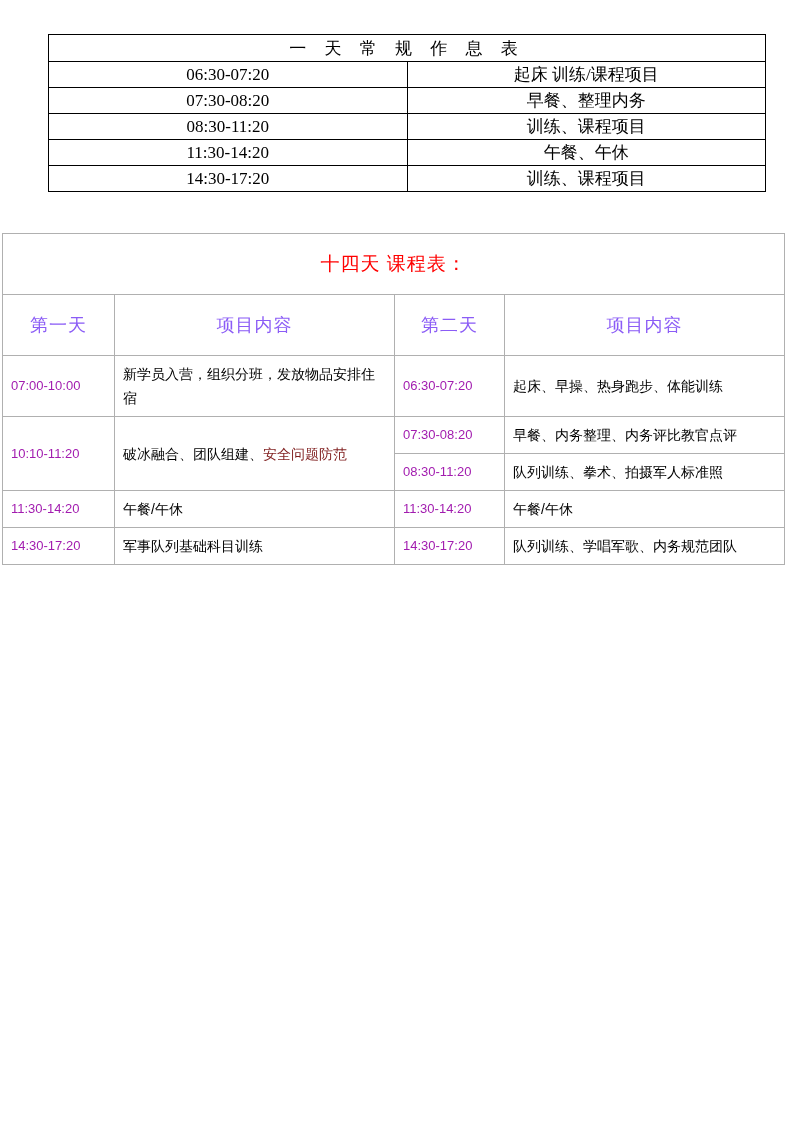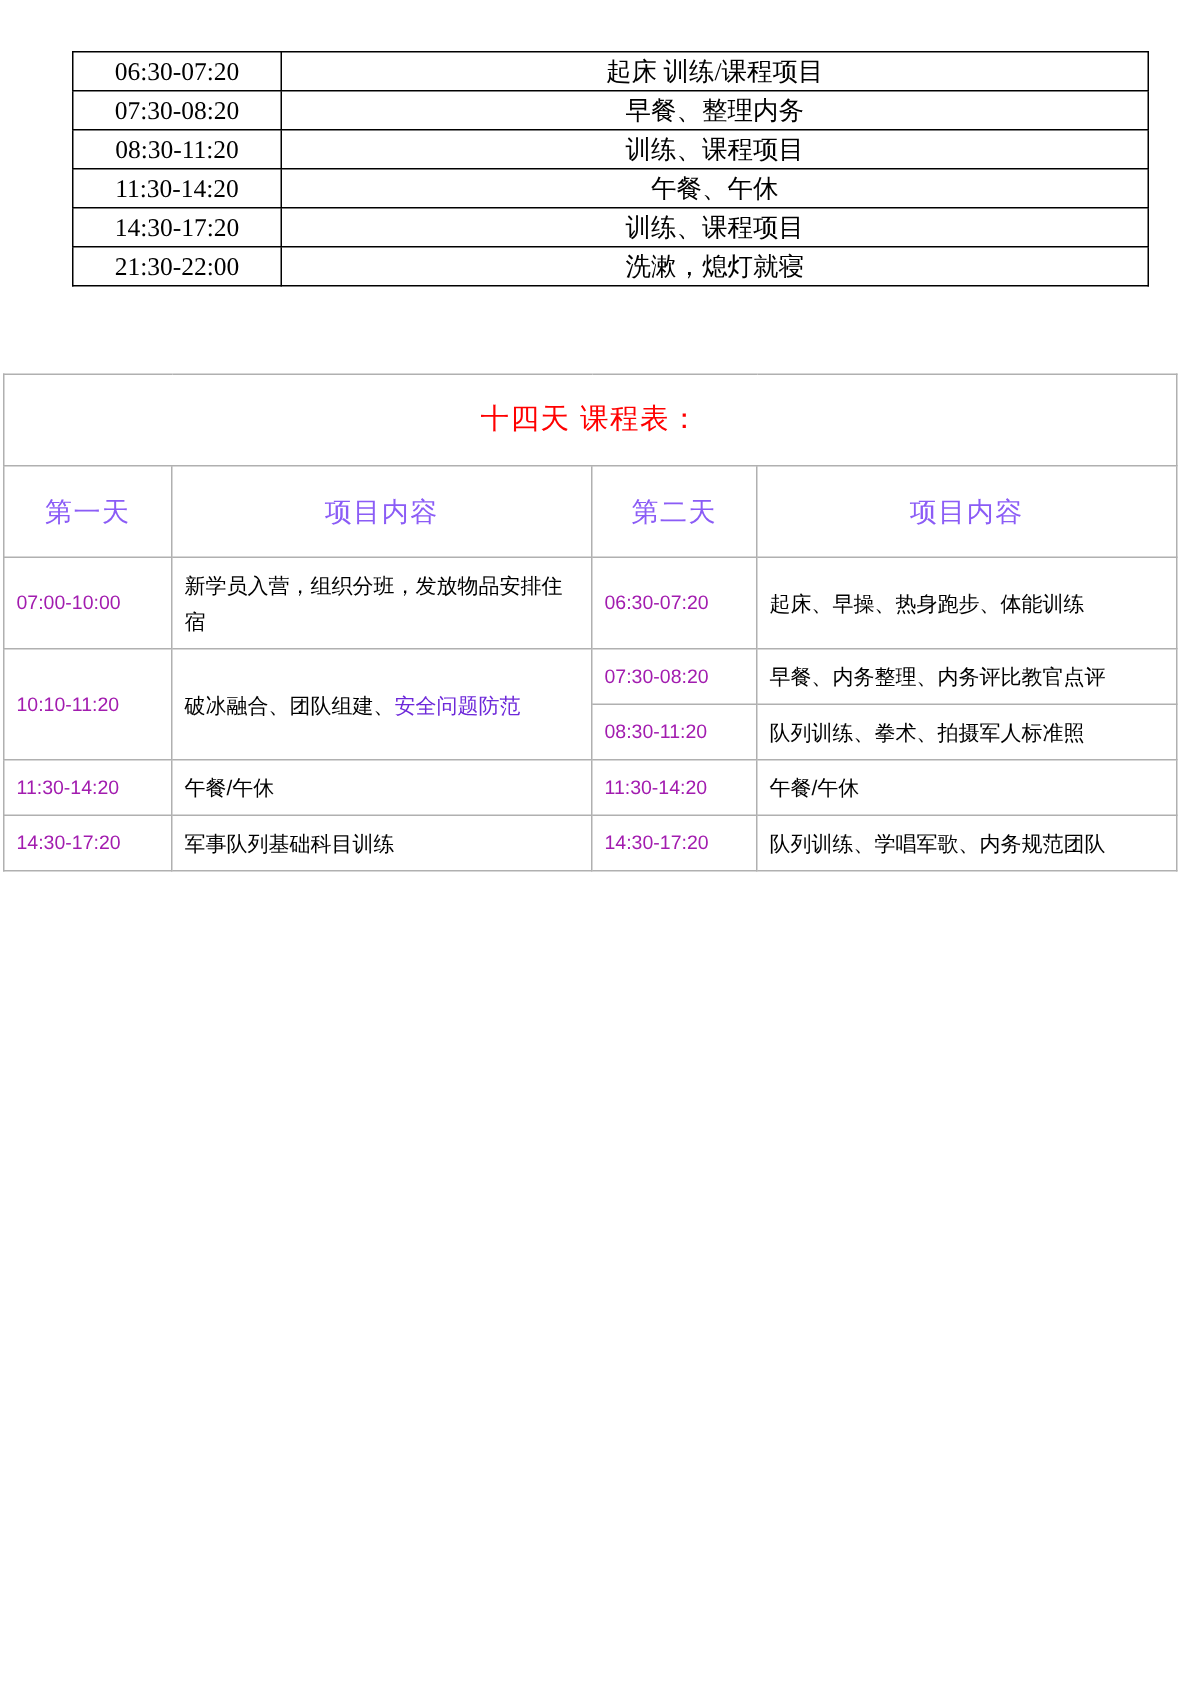--- a/index.html
+++ b/index.html
@@ -60,21 +60,21 @@
     text-align: center;
     letter-spacing: 0px;
     font-family: "Liberation Serif", "DejaVu Serif", serif;
   }
   table.routine td.act {
     text-align: center;
   }
 
   
   .sched-wrap {
-    margin-top: 58px;
+    margin-top: 41px;
     padding-left: 2px;
     padding-right: 16px;
   }
   table.sched {
     border-collapse: collapse;
     width: 782px;
     table-layout: fixed;
     font-family: "Liberation Sans", "DejaVu Sans", sans-serif;
   }
   table.sched td {
@@ -101,58 +101,57 @@
   table.sched td.t {
     text-align: left;
     font-size: 13px;
     width: 100px;
     color: #a21caf;
   }
   table.sched td.c {
     text-align: left;
     font-size: 14px;
   }
-  .hl-red { color: #6d28d9; }
+  .hl-red { color: #7f1d1d; }
   .col-time1 { width: 112px; }
   .col-cont1 { width: 280px; }
   .col-time2 { width: 110px; }
   .col-cont2 { width: 280px; }
 </style>
 </head>
 <body>
 
 <div class="page">
 
 
   <div class="routine-wrap">
     <table class="routine">
       <tbody>
+          <tr>
+        <td class="title" colspan="2">一 天 常 规 作 息 表</td>
+      </tr>
       <tr>
         <td class="time">06:30-07:20</td>
         <td class="act">起床 训练/课程项目</td>
       </tr>
       <tr>
         <td class="time">07:30-08:20</td>
         <td class="act">早餐、整理内务</td>
       </tr>
       <tr>
         <td class="time">08:30-11:20</td>
         <td class="act">训练、课程项目</td>
       </tr>
       <tr>
         <td class="time">11:30-14:20</td>
         <td class="act">午餐、午休</td>
       </tr>
       <tr>
         <td class="time">14:30-17:20</td>
         <td class="act">训练、课程项目</td>
-      </tr>
-      <tr>
-        <td class="time">21:30-22:00</td>
-        <td class="act">洗漱，熄灯就寝</td>
       </tr>
     </tbody>
       </table>
   </div>
 
 </div>
 
 <div class="sched-wrap">
   <table class="sched">
     <colgroup>

